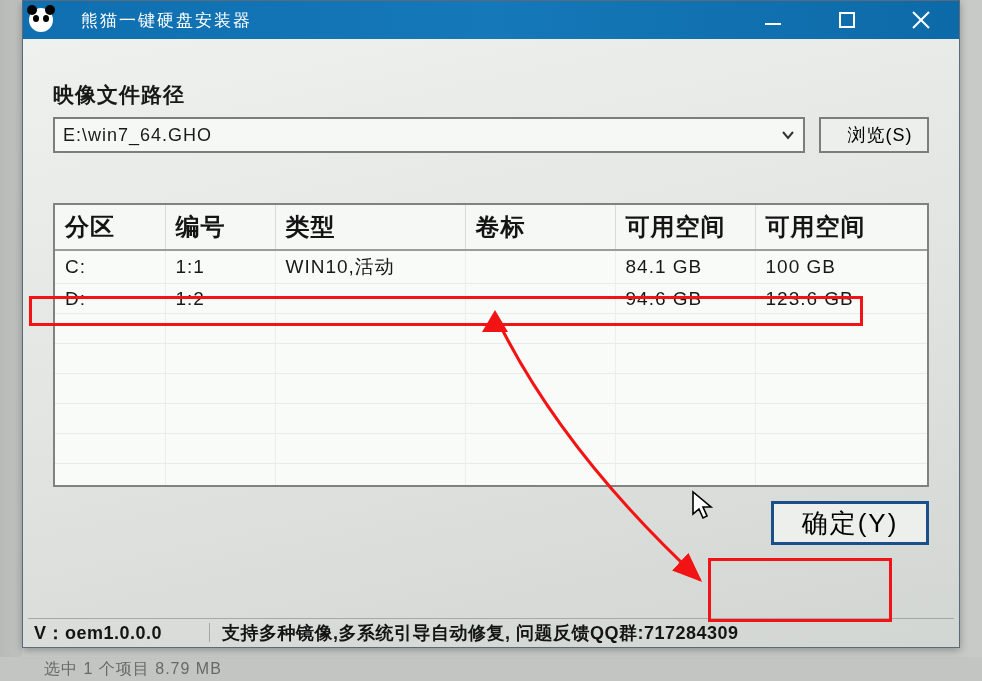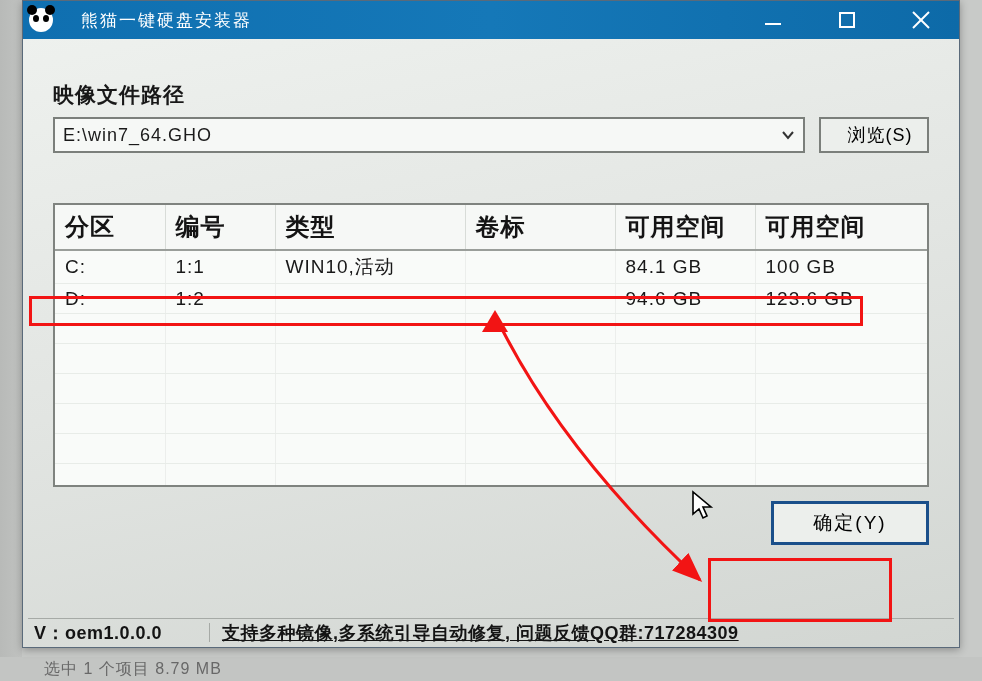--- a/index.html
+++ b/index.html
@@ -235,21 +235,21 @@
     .action-row {
       margin-top: 14px;
       display: flex;
       justify-content: flex-end;
     }
     .ok-btn {
       width: 158px;
       height: 44px;
       border: 3px solid #1a4f8a;
       background: #ecefec;
-      font-size: 19px;
+      font-size: 26px;
       letter-spacing: 2px;
       display: flex;
       align-items: center;
       justify-content: center;
       cursor: pointer;
     }
     .statusbar {
       position: absolute;
       left: 5px;
       bottom: 1px;
@@ -268,21 +268,20 @@
       width: 180px;
       border-right: 1px solid #a6aaa6;
       height: 100%;
       display: flex;
       align-items: center;
       padding-left: 4px;
     }
     .status-msg {
       flex: 1;
       padding-left: 12px;
-      text-decoration: underline;
     }
   </style>
 </head>
 <body>
 
 <div class="backdrop-left"></div>
 <div class="backdrop-bottom">选中 1 个项目  8.79 MB</div>
 
 <div class="window">
 

